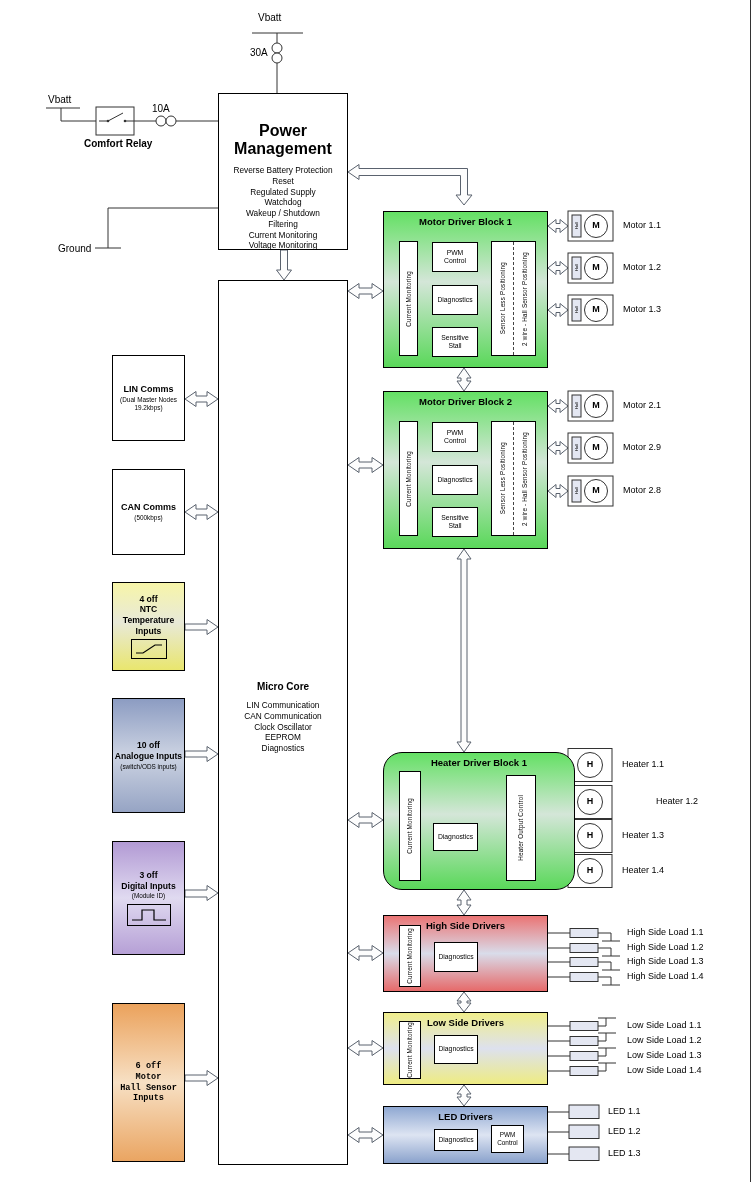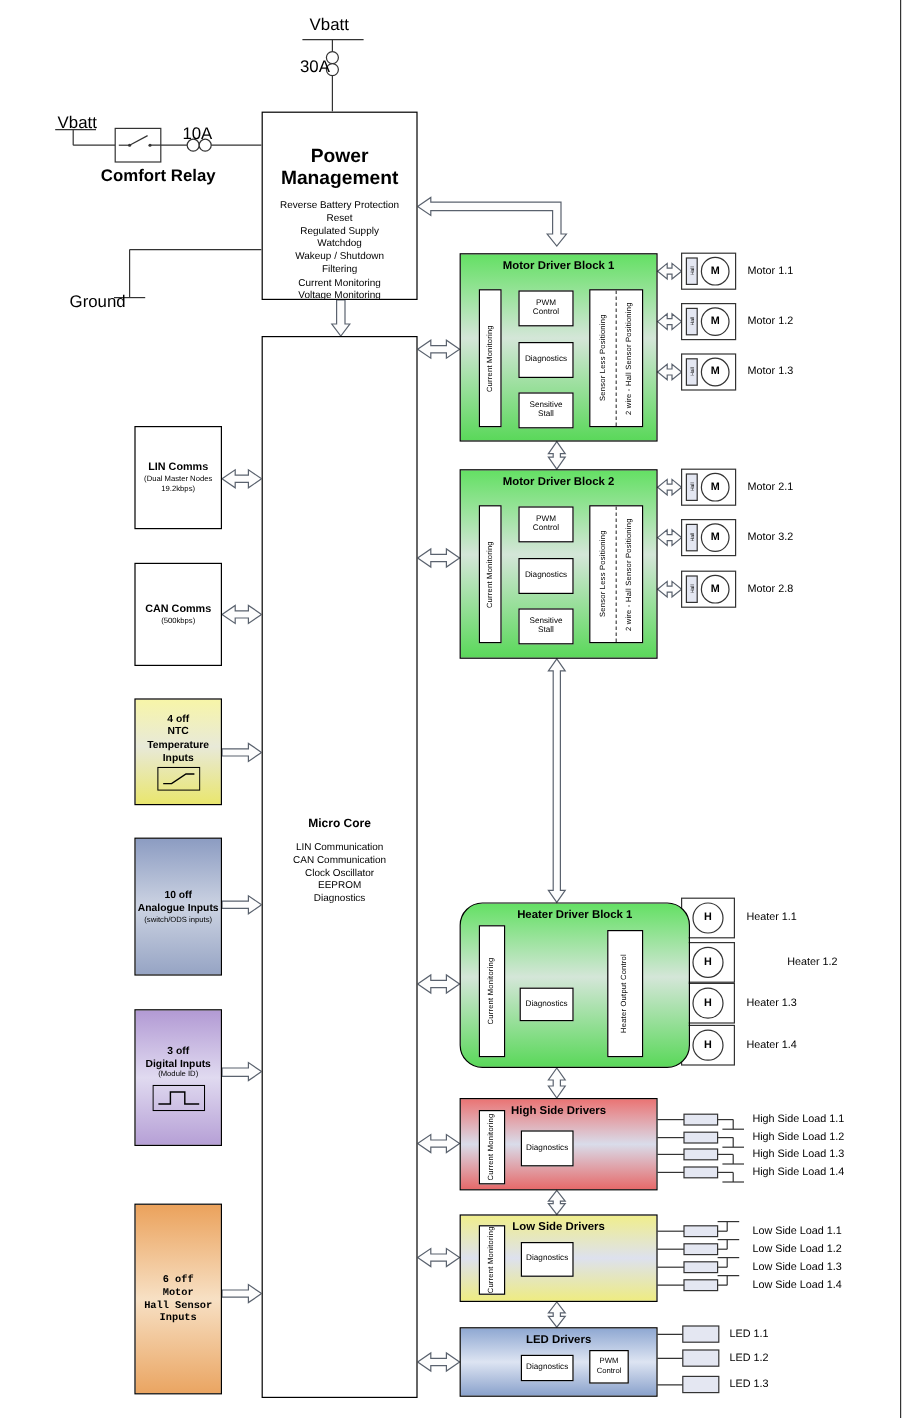--- a/index.html
+++ b/index.html
@@ -28,21 +28,21 @@
         font-size:6.8px;line-height:1.25;}
   .vspan{writing-mode:vertical-rl;transform:rotate(180deg);font-size:6.3px;
          letter-spacing:.2px;}
   .half{flex:1;display:flex;align-items:center;justify-content:center;height:100%;}
   .divider{border-right:1px dashed #444;}
   .lblock{left:112px;width:73px;display:flex;flex-direction:column;
           align-items:center;justify-content:center;text-align:center;}
   .ltitle{font-weight:bold;font-size:8.6px;line-height:1.25;}
   .lsub{font-size:6.4px;line-height:1.25;margin-top:1px;}
   .rlabel{position:absolute;font-size:9px;width:110px;}
-  .tag{position:absolute;font-size:14px;}
+  .tag{position:absolute;font-size:10px;}
   .msym{position:absolute;width:14px;text-align:center;font-weight:bold;font-size:9px;}
   .halltag{position:absolute;width:10px;height:22px;display:flex;align-items:center;
            justify-content:center;}
   .halltag span{writing-mode:vertical-rl;transform:rotate(180deg);font-size:4.2px;}
   .feat{font-size:8.3px;line-height:1.3;text-align:center;}
 </style>
 </head>
 <body>
 
 <div id="canvas">
@@ -410,21 +410,21 @@
 
 <div class="msym" style="left:583px;top:759px;">H</div>
 <div class="msym" style="left:583px;top:796px;">H</div>
 <div class="msym" style="left:583px;top:830px;">H</div>
 <div class="msym" style="left:583px;top:865px;">H</div>
 
 <div class="rlabel" style="left:623px;top:220px;">Motor 1.1</div>
 <div class="rlabel" style="left:623px;top:262px;">Motor 1.2</div>
 <div class="rlabel" style="left:623px;top:304px;">Motor 1.3</div>
 <div class="rlabel" style="left:623px;top:400px;">Motor 2.1</div>
-<div class="rlabel" style="left:623px;top:442px;">Motor 3.2</div>
+<div class="rlabel" style="left:623px;top:442px;">Motor 2.9</div>
 <div class="rlabel" style="left:623px;top:485px;">Motor 2.8</div>
 <div class="rlabel" style="left:622px;top:759px;">Heater 1.1</div>
 <div class="rlabel" style="left:622px;top:796px;margin-left:34px;">Heater 1.2</div>
 <div class="rlabel" style="left:622px;top:830px;">Heater 1.3</div>
 <div class="rlabel" style="left:622px;top:865px;">Heater 1.4</div>
 <div class="rlabel" style="left:627px;top:927px;">High Side Load 1.1</div>
 <div class="rlabel" style="left:627px;top:942px;">High Side Load 1.2</div>
 <div class="rlabel" style="left:627px;top:956px;">High Side Load 1.3</div>
 <div class="rlabel" style="left:627px;top:971px;">High Side Load 1.4</div>
 <div class="rlabel" style="left:627px;top:1020px;">Low Side Load 1.1</div>

